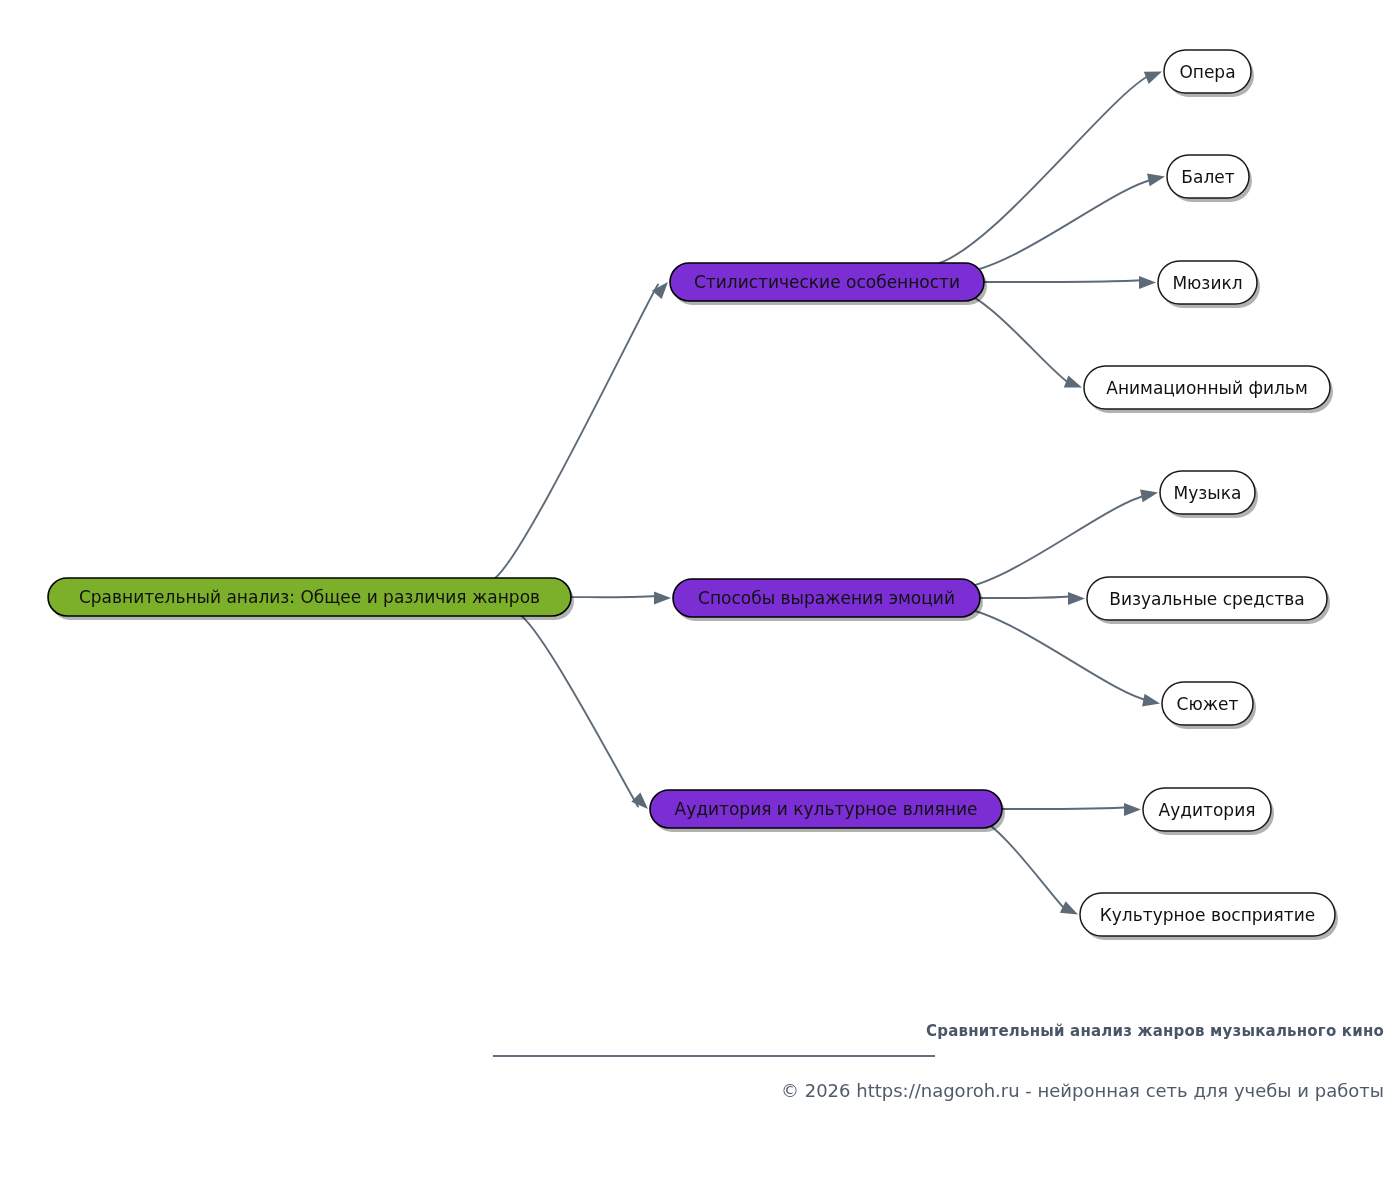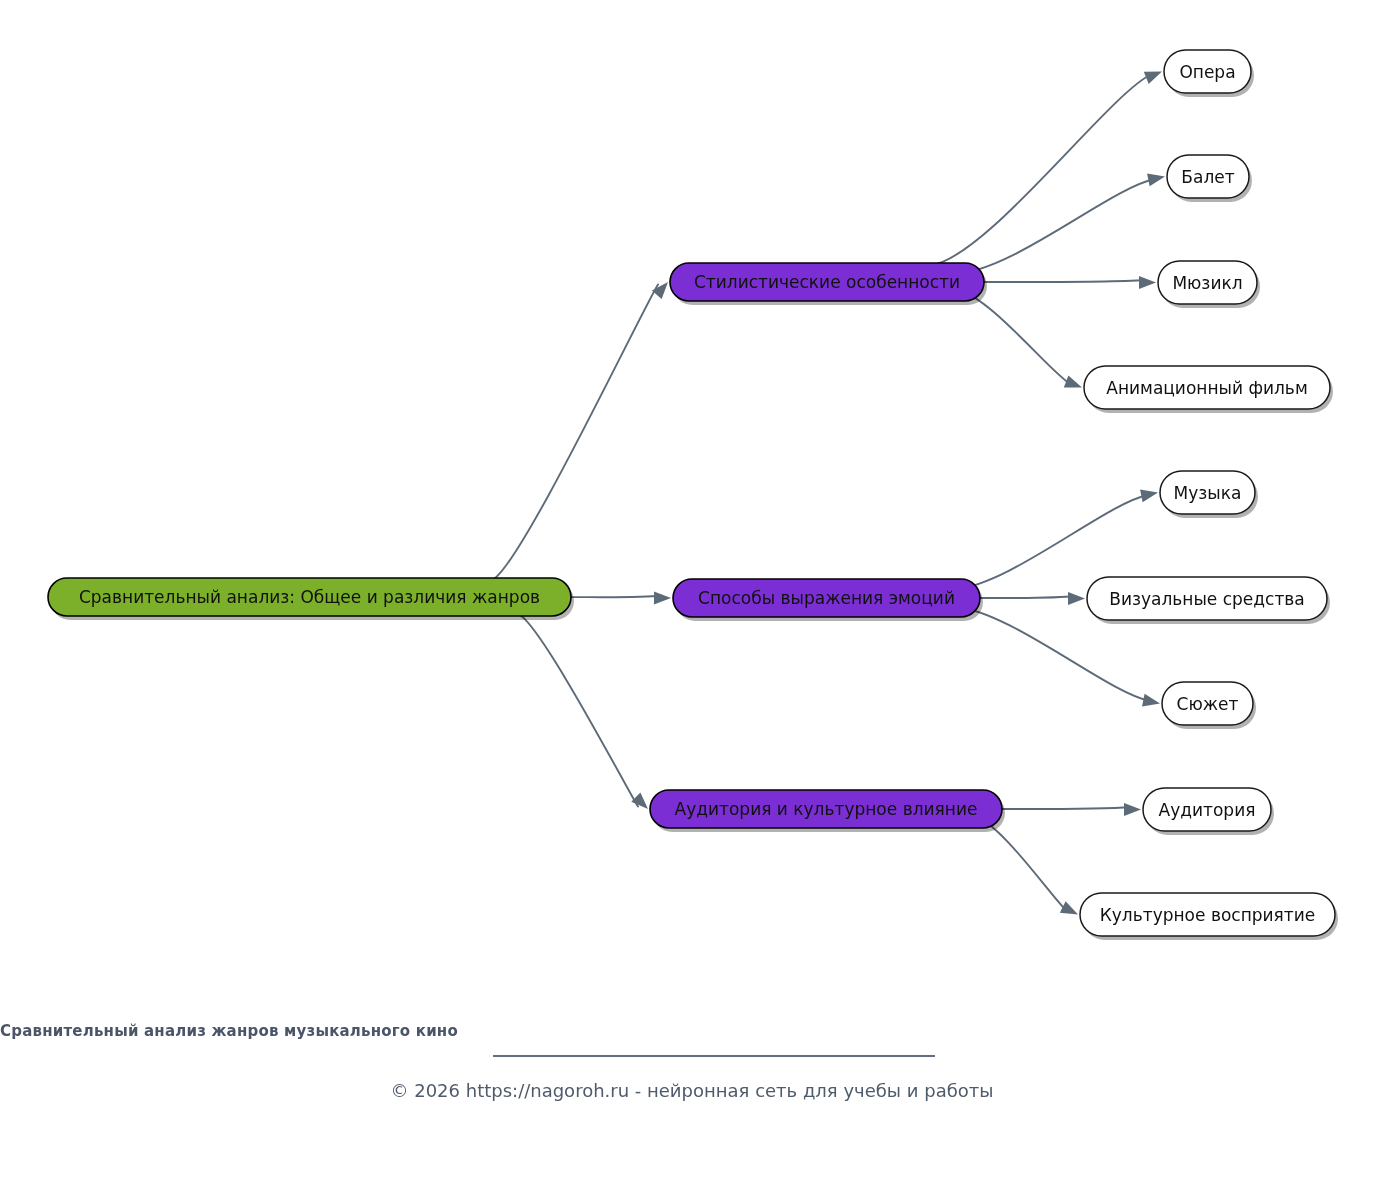--- a/index.html
+++ b/index.html
@@ -60,42 +60,42 @@
     fill: #111111;
     dominant-baseline: middle;
     text-anchor: middle;
     paint-order: stroke;
   }
   .caption-title {
     position: absolute;
     left: 0;
     width: 1384px;
     top: 1022px;
-    text-align: left;
+    text-align: right;
     font-family: "DejaVu Sans", "Liberation Sans", sans-serif;
     font-size: 15px;
     font-weight: bold;
     color: #4a5568;
     letter-spacing: 0.2px;
   }
   .caption-divider {
     position: absolute;
     left: 493px;
     top: 1055px;
     width: 442px;
     height: 0;
     border-top: 2px solid #4a5568;
     opacity: 0.85;
   }
   .caption-credit {
     position: absolute;
     left: 0;
     width: 1384px;
     top: 1080px;
-    text-align: center;
+    text-align: right;
     font-family: "DejaVu Sans", "Liberation Sans", sans-serif;
     font-size: 18px;
     color: #4f5b6b;
   }
 </style>
 </head>
 <body>
 
 <svg id="canvas" viewBox="0 0 1384 1177" xmlns="http://www.w3.org/2000/svg">
   <g id="edges-layer">

